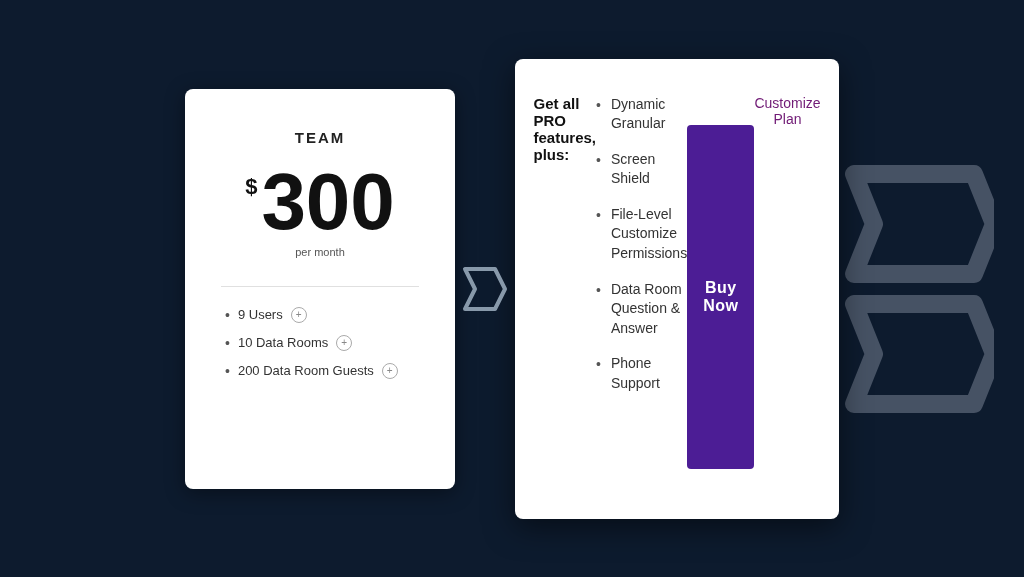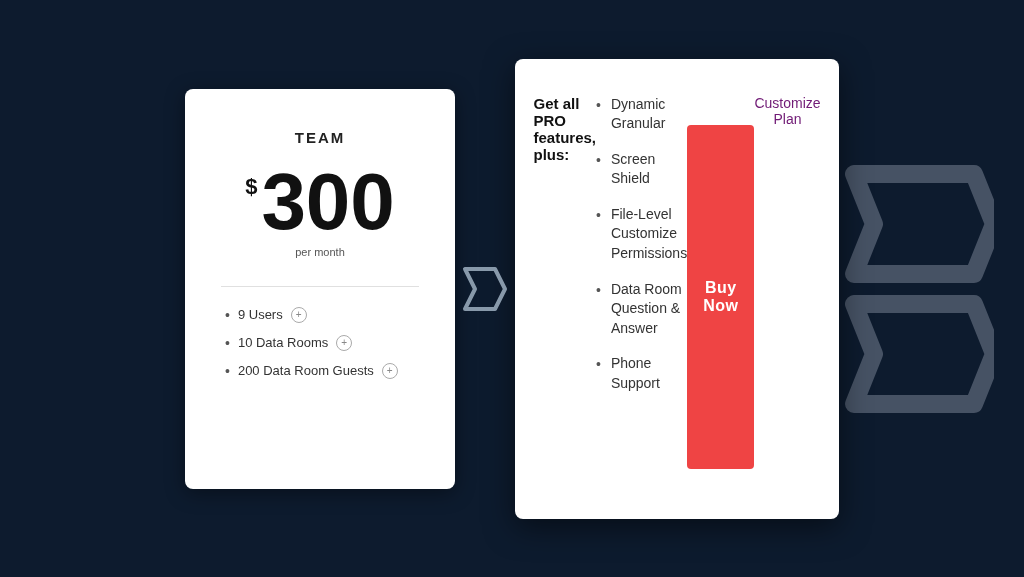--- a/index.html
+++ b/index.html
@@ -199,21 +199,21 @@
       color: #555;
       font-size: 14px;
       flex-shrink: 0;
       margin-top: 1px;
     }
 
     .buy-now-btn {
       display: block;
       width: 100%;
       padding: 16px;
-      background: #ef4444;
+      background: #4c1d95;
       color: #fff;
       font-size: 16px;
       font-weight: 700;
       border: none;
       border-radius: 4px;
       cursor: pointer;
       text-align: center;
       margin-top: 30px;
       margin-bottom: 14px;
       letter-spacing: 0.5px;

